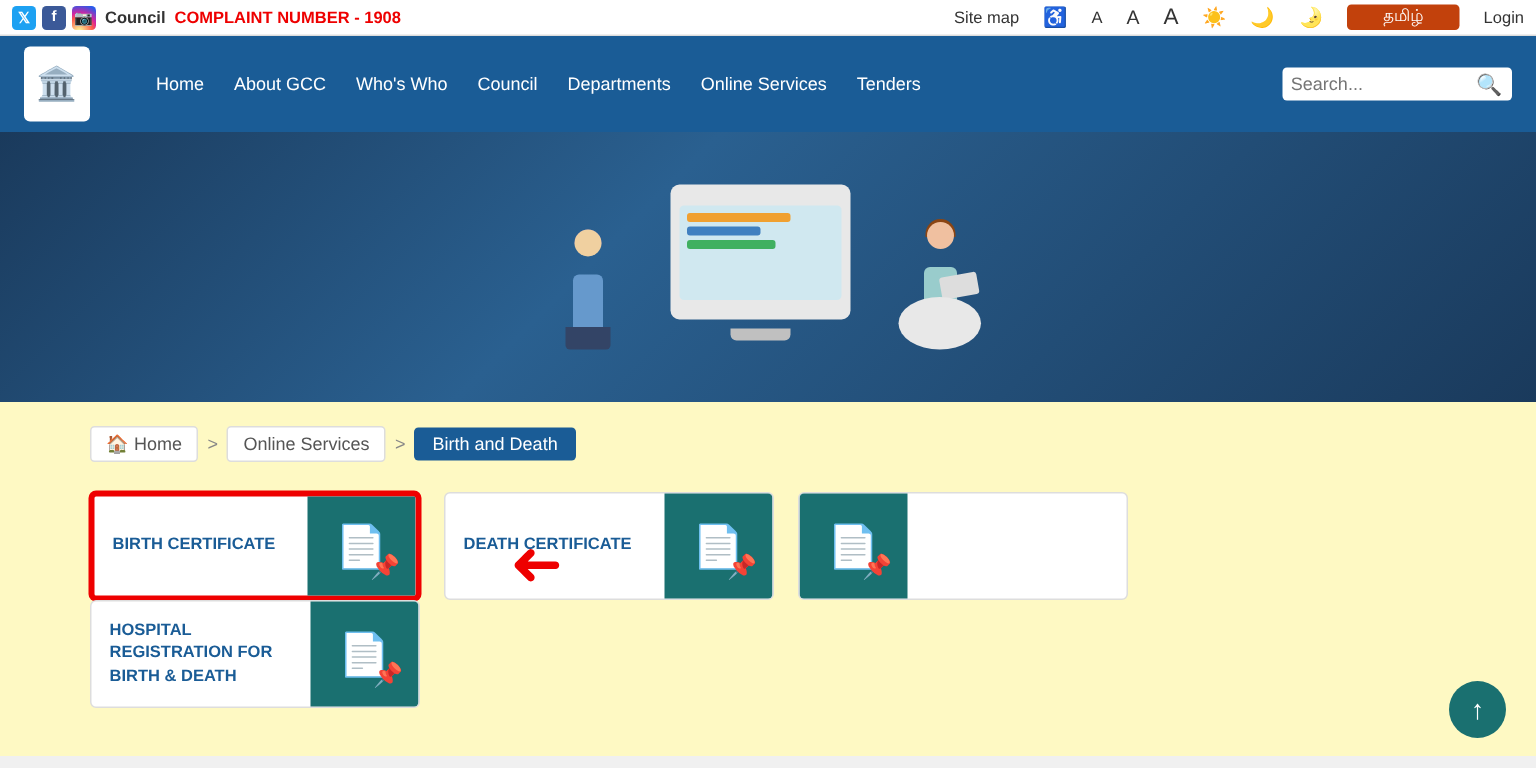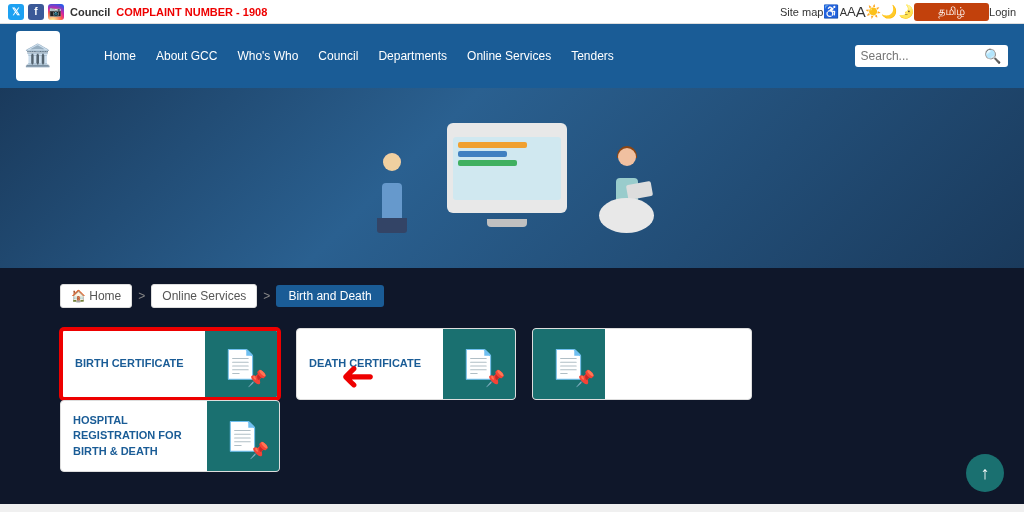--- a/index.html
+++ b/index.html
@@ -16,21 +16,21 @@
       font-size: 11px;
       gap: 6px;
     }
     .top-bar-social { display: flex; gap: 4px; align-items: center; }
     .social-icon { width: 16px; height: 16px; border-radius: 3px; display: inline-flex; align-items: center; justify-content: center; font-size: 10px; font-weight: bold; color: #fff; }
     .si-twitter { background: #1da1f2; }
     .si-facebook { background: #3b5998; }
     .si-instagram { background: radial-gradient(circle at 30% 107%, #fdf497 0%, #fdf497 5%, #fd5949 45%, #d6249f 60%, #285aeb 90%); }
     .feedback-label { color: #333; font-weight: bold; font-size: 11px; }
     .complaint-label { color: #e00; font-weight: bold; font-size: 11px; }
-    .top-bar-right { margin-left: auto; display: flex; align-items: center; gap: 0; font-size: 11px; }
+    .top-bar-right { margin-left: auto; display: flex; align-items: center; gap: 16px; font-size: 11px; }
     .sitemap-link { color: #333; text-decoration: none; }
     .accessibility-icon { font-size: 13px; }
     .font-a { font-size: 11px; color: #333; cursor: pointer; }
     .font-a-mid { font-size: 13px; color: #333; cursor: pointer; }
     .font-a-large { font-size: 15px; color: #333; cursor: pointer; }
     .theme-moon { font-size: 13px; cursor: pointer; }
     .lang-btn { background: #c2410c; color: #fff; border: none; padding: 2px 24px; border-radius: 3px; font-size: 11px; cursor: pointer; }
     .login-link { color: #333; font-size: 11px; cursor: pointer; text-decoration: none; }
 
     
@@ -122,21 +122,21 @@
       position: relative;
     }
     .p2-body { width: 22px; height: 35px; background: #99cccc; border-radius: 4px 4px 0 0; position: absolute; bottom: 20px; left: 19px; }
     .p2-head { width: 18px; height: 18px; background: #f0c0a0; border-radius: 50%; position: absolute; top: 5px; left: 21px; }
     .p2-hair { width: 20px; height: 12px; background: #8B4513; border-radius: 10px 10px 0 0; position: absolute; top: 3px; left: 20px; }
     .p2-bean { width: 55px; height: 35px; background: #e8e8e8; border-radius: 50%; position: absolute; bottom: 0; left: 2px; }
     .p2-laptop { width: 25px; height: 15px; background: #ddd; border-radius: 2px; position: absolute; bottom: 35px; left: 30px; transform: rotate(-10deg); }
 
     
     .content-area {
-      background: #0f172a;
+      background: #fef9c3;
       padding: 16px 60px;
       flex: 1;
     }
     .breadcrumb {
       display: flex;
       align-items: center;
       gap: 6px;
       margin-bottom: 20px;
       font-size: 12px;
     }

